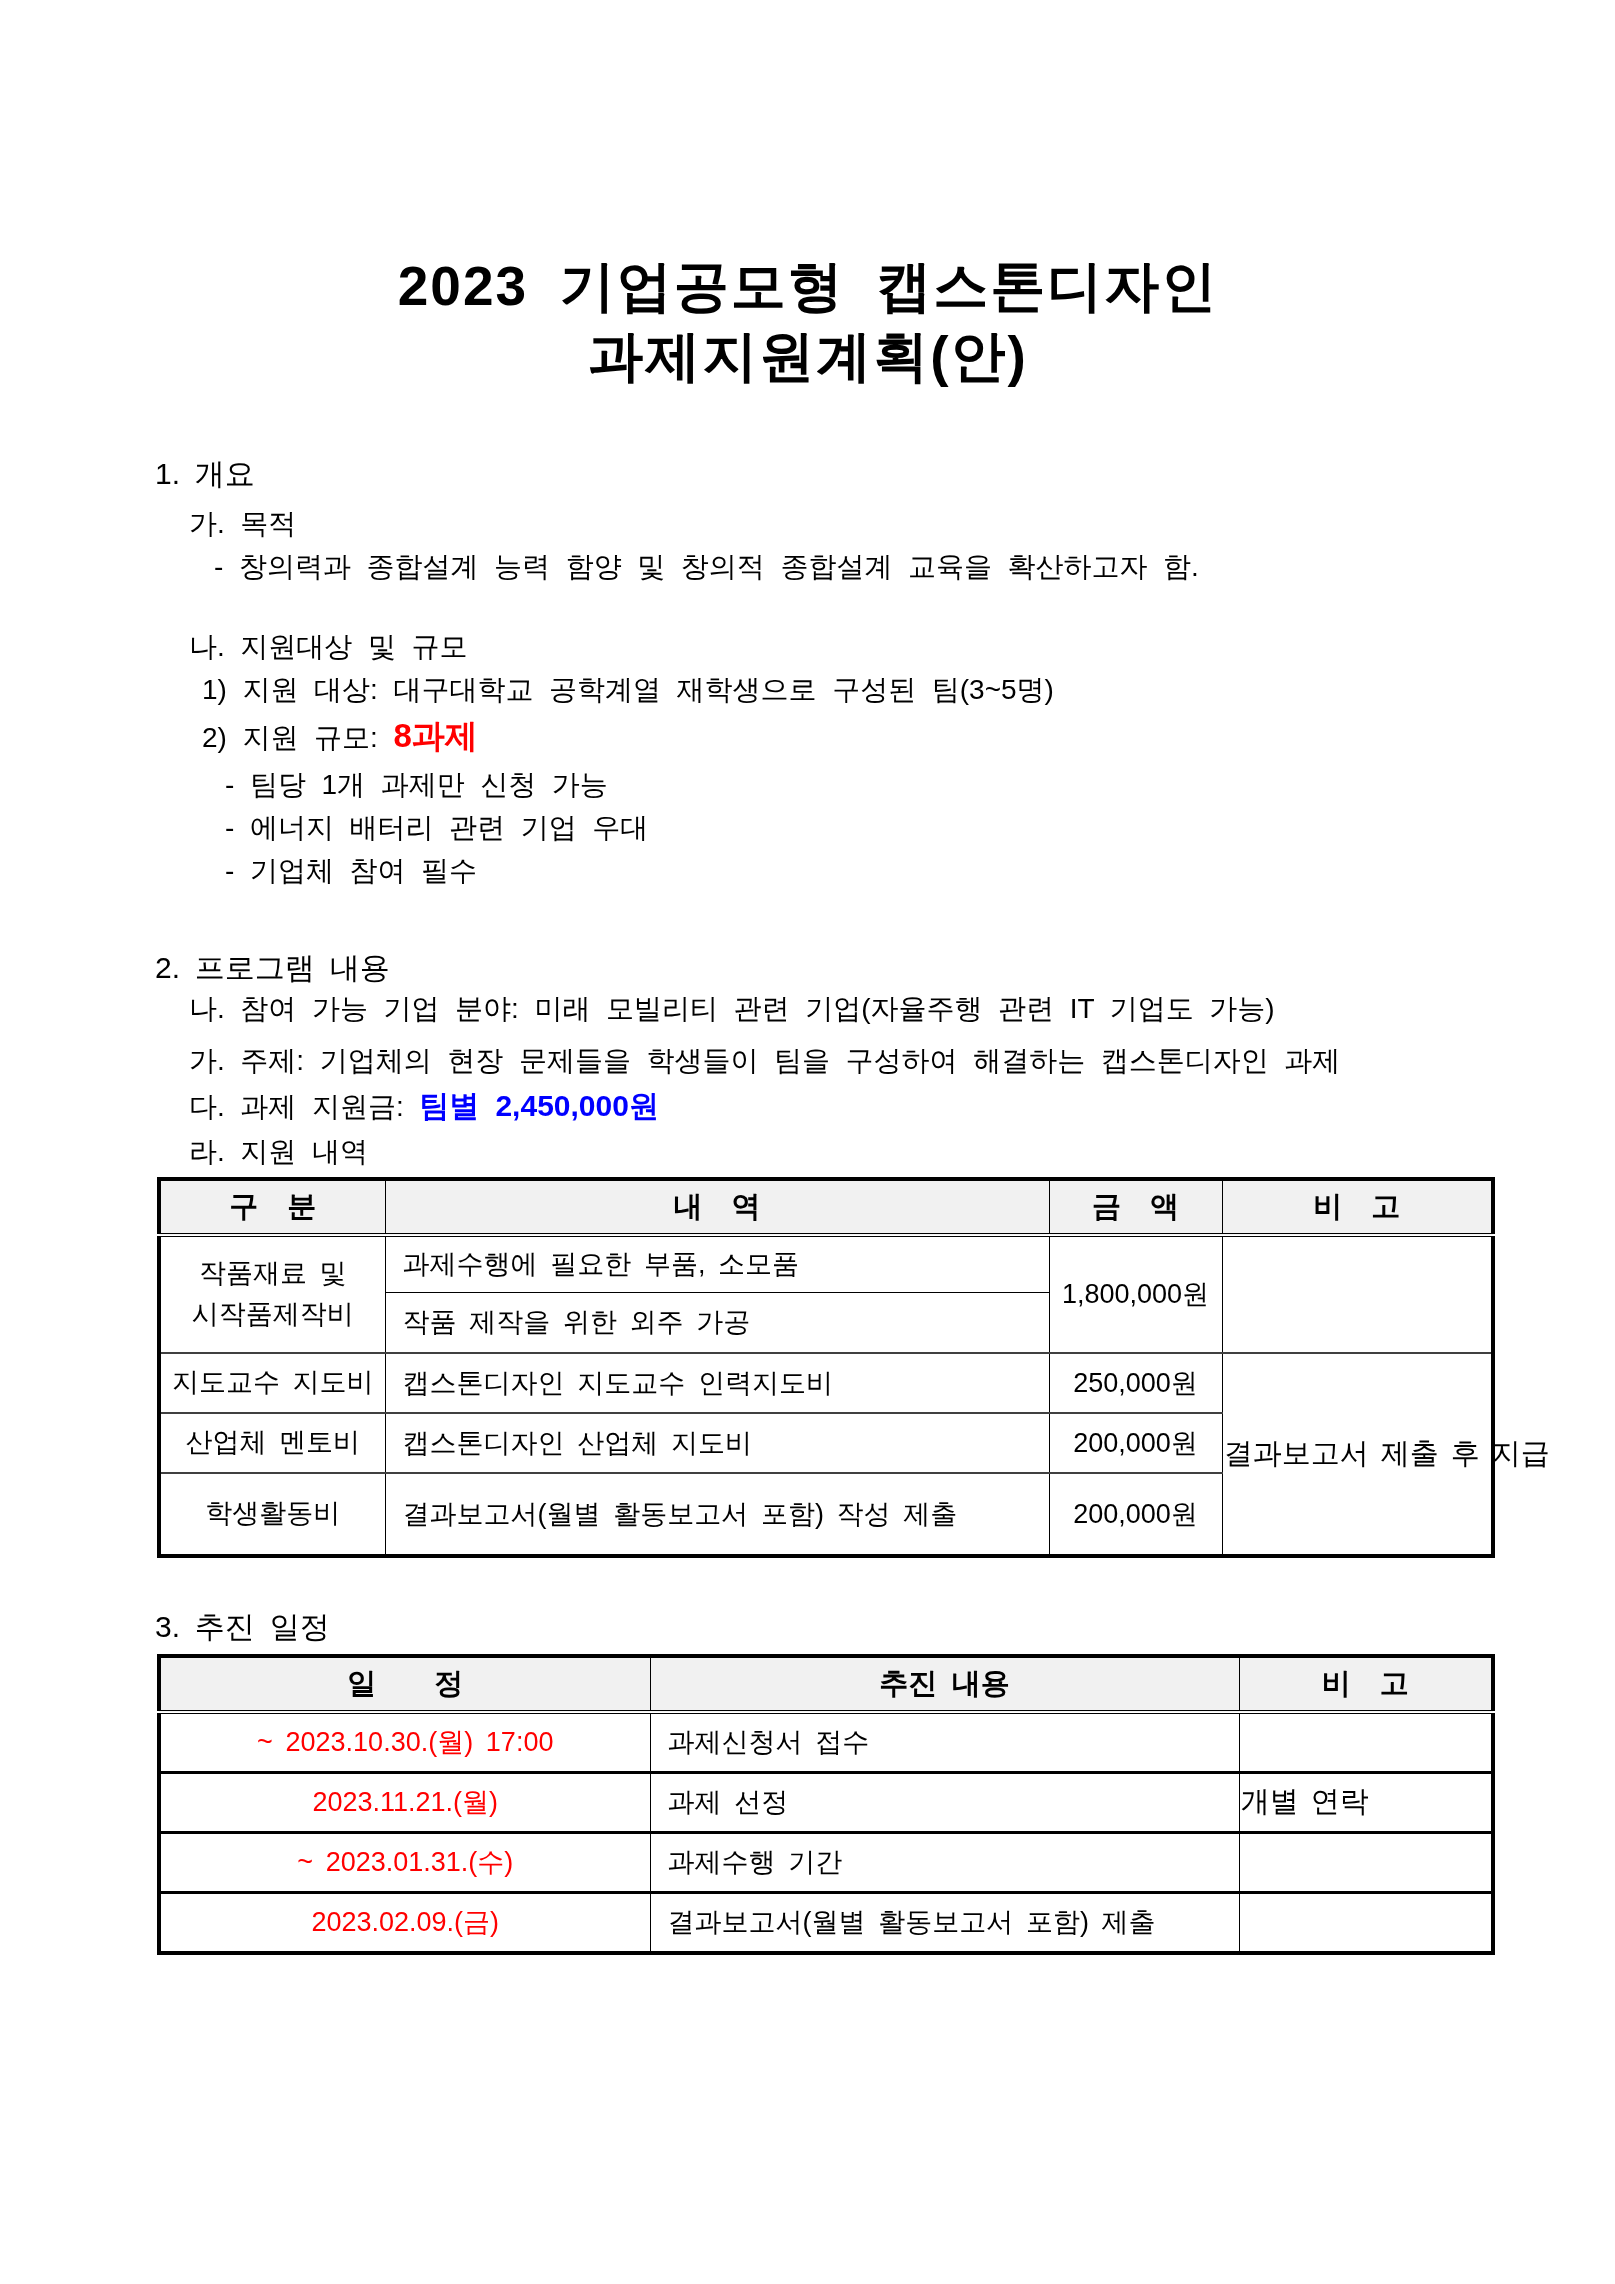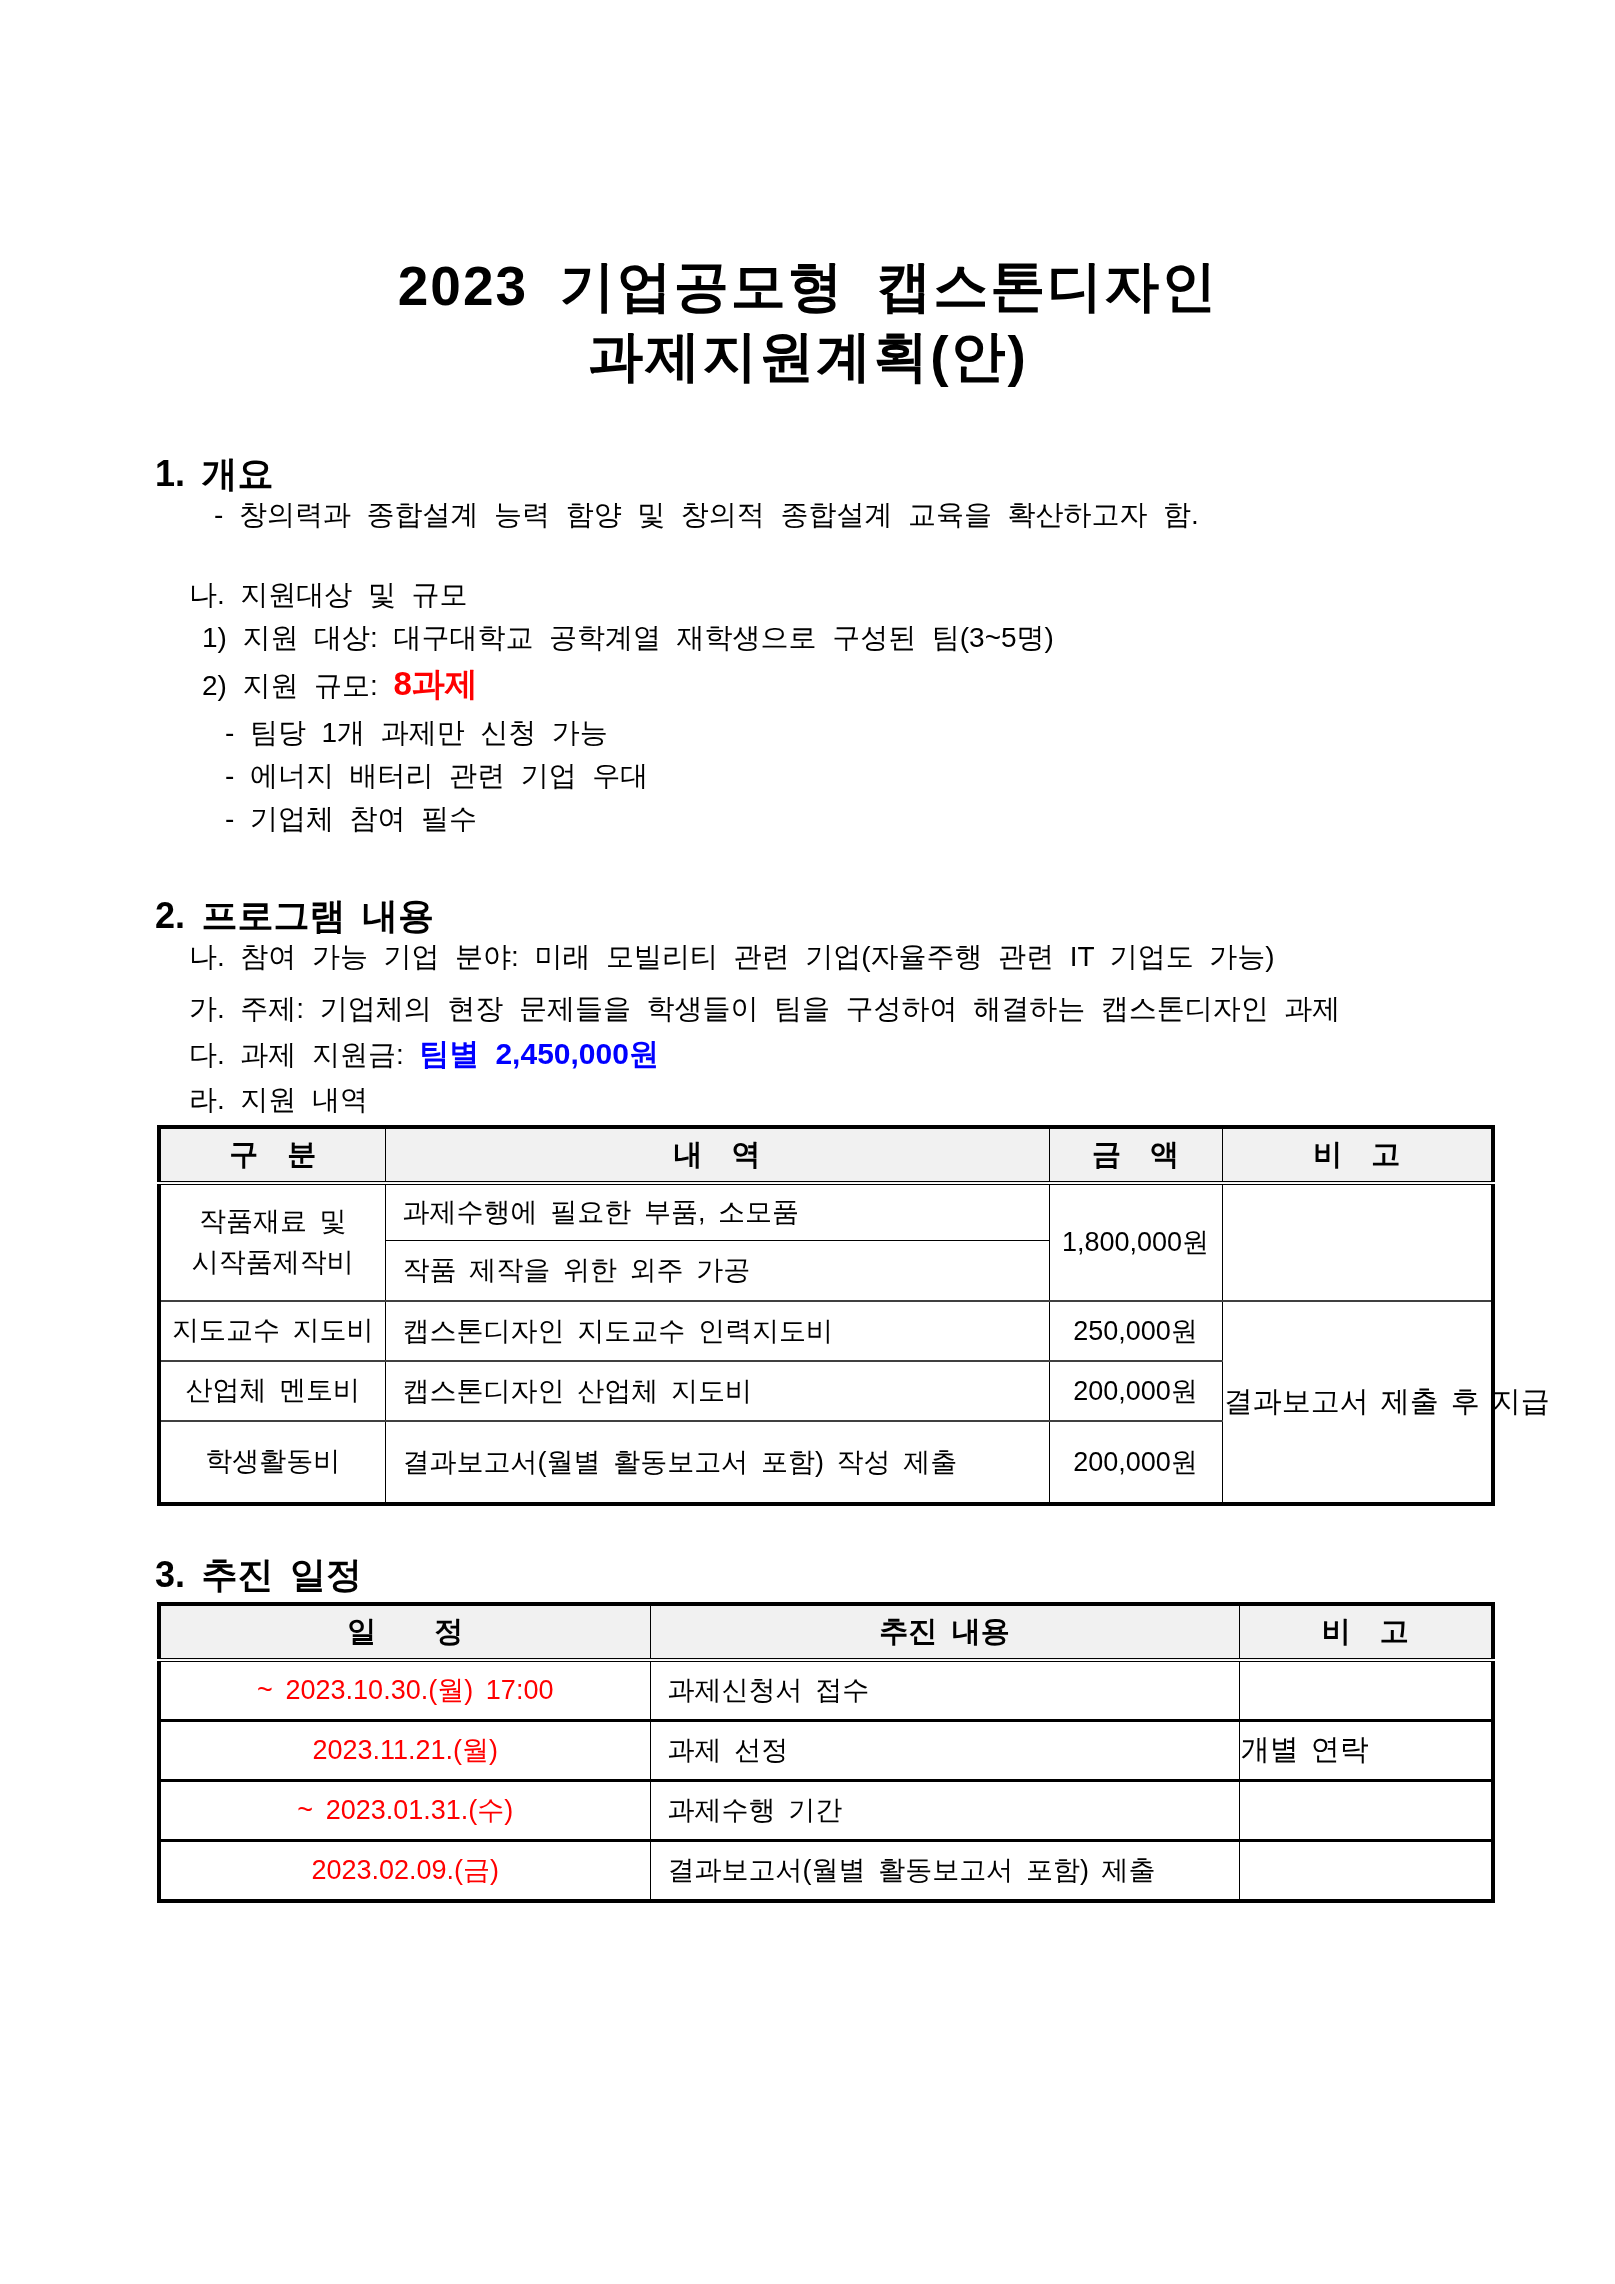--- a/index.html
+++ b/index.html
@@ -28,22 +28,22 @@
     font-size: 55px;
     font-weight: 700;
     letter-spacing: 2px;
     word-spacing: 14.3px;
     line-height: 70px;
   }
   
   p { margin: 0; font-size: 28px; line-height: 43px; word-spacing: 7.8px; }
   .sec-h {
     margin: 0;
-    font-size: 36px;
-    font-weight: 700;
+    font-size: 30px;
+    font-weight: 400;
     line-height: 39px;
     word-spacing: 6.5px;
   }
   .sec-h.first  { margin-top: 63px; }
   .sec-h.second { margin-top: 56px; }
   .sec-h.third  { margin-top: 49px; }
   .lv1  { margin-left: 34px; }   
   .lv2  { margin-left: 59px; }   
   .lv1b { margin-left: 47px; }   
   .lv3  { margin-left: 70px; }  
@@ -110,20 +110,21 @@
 
   <div class="doc-title">
     <div>2023 기업공모형 캡스톤디자인</div>
     <div>과제지원계획(안)</div>
   </div>
 
   <div class="content">
 
     <section>
       <h2 class="sec-h first">1. 개요</h2>
+      <p class="lv1 mt-line">가. 목적</p>
       <p class="lv2">- 창의력과 종합설계 능력 함양 및 창의적 종합설계 교육을 확산하고자 함.</p>
       <p class="lv1 mt-block">나. 지원대상 및 규모</p>
       <p class="lv1b">1) 지원 대상: 대구대학교 공학계열 재학생으로 구성된 팀(3~5명)</p>
       <p class="lv1b scale-line"><span>2) 지원 규모: </span><span class="red-big">8과제</span></p>
       <p class="lv3">- 팀당 1개 과제만 신청 가능</p>
       <p class="lv3">- 에너지 배터리 관련 기업 우대</p>
       <p class="lv3">- 기업체 참여 필수</p>
     </section>
 
     <section>

